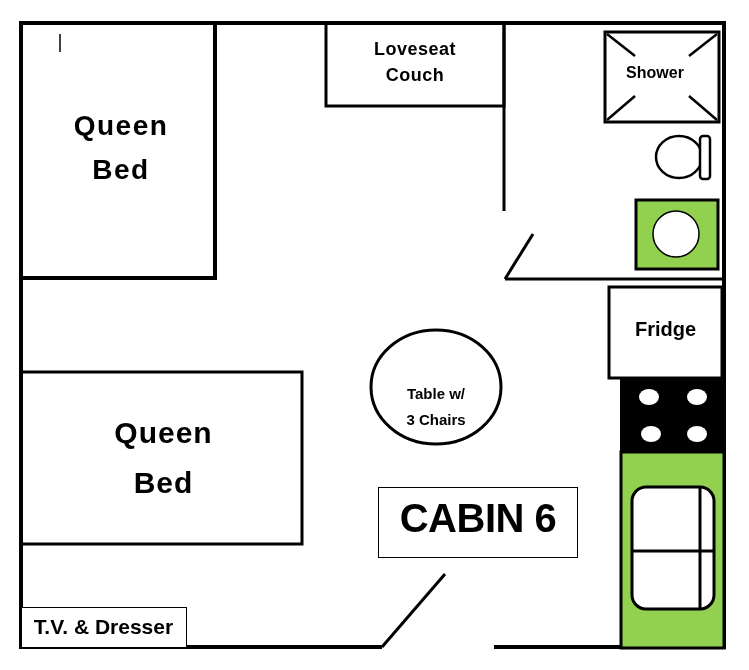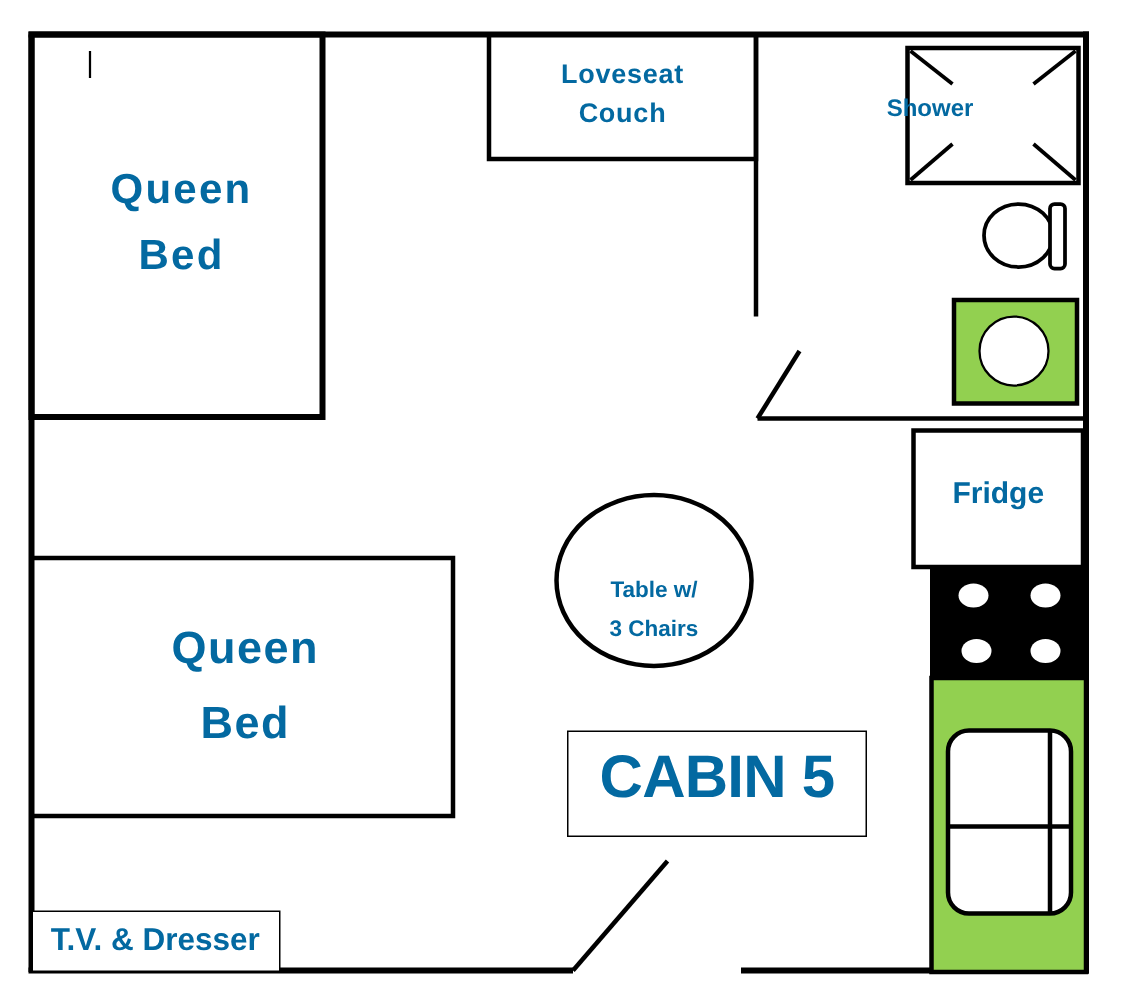--- a/index.html
+++ b/index.html
@@ -1,17 +1,17 @@
 <!DOCTYPE html>
 <html><head>
 <meta charset="utf-8">
 <style>
   html,body{margin:0;padding:0;background:#fff;}
   body{width:749px;height:670px;position:relative;overflow:hidden;font-family:"Liberation Sans","DejaVu Sans",sans-serif;}
-  .lbl{position:absolute;text-align:center;color:#0369a1;font-weight:bold;}
+  .lbl{position:absolute;text-align:center;color:#000000;font-weight:bold;}
   svg{position:absolute;left:0;top:0;}
 </style>
 </head>
 <body>
 
 <svg width="749" height="670">
 
   <g stroke="#000" stroke-width="4" fill="none">
     <line x1="19" y1="23" x2="726" y2="23"></line>
     <line x1="21" y1="23" x2="21" y2="648"></line>
@@ -79,20 +79,20 @@
   <div>Bed</div>
 </div>
 <div class="lbl" style="left:21px;top:408px;width:285px;font-size:30px;line-height:50px;letter-spacing:1px;">
   <div>Queen</div>
   <div>Bed</div>
 </div>
 <div class="lbl" style="left:326px;top:36px;width:178px;font-size:18px;line-height:26px;letter-spacing:0.5px;">
   <div>Loveseat</div>
   <div>Couch</div>
 </div>
-<div class="lbl" style="left:570px;top:64px;width:100px;font-size:16px;">Shower</div>
+<div class="lbl" style="left:605px;top:64px;width:100px;font-size:16px;">Shower</div>
 <div class="lbl" style="left:609px;top:318px;width:113px;font-size:20px;">Fridge</div>
 <div class="lbl" style="left:371px;top:381px;width:130px;font-size:15px;line-height:26px;">
   <div>Table w/</div>
   <div>3 Chairs</div>
 </div>
-<div class="lbl" style="left:378px;top:496px;width:200px;font-size:40px;letter-spacing:-0.5px;">CABIN 5</div>
+<div class="lbl" style="left:378px;top:496px;width:200px;font-size:40px;letter-spacing:-0.5px;">CABIN 6</div>
 <div class="lbl" style="left:21px;top:615px;width:165px;font-size:21px;">T.V. &amp; Dresser</div>
 
 </body></html>

